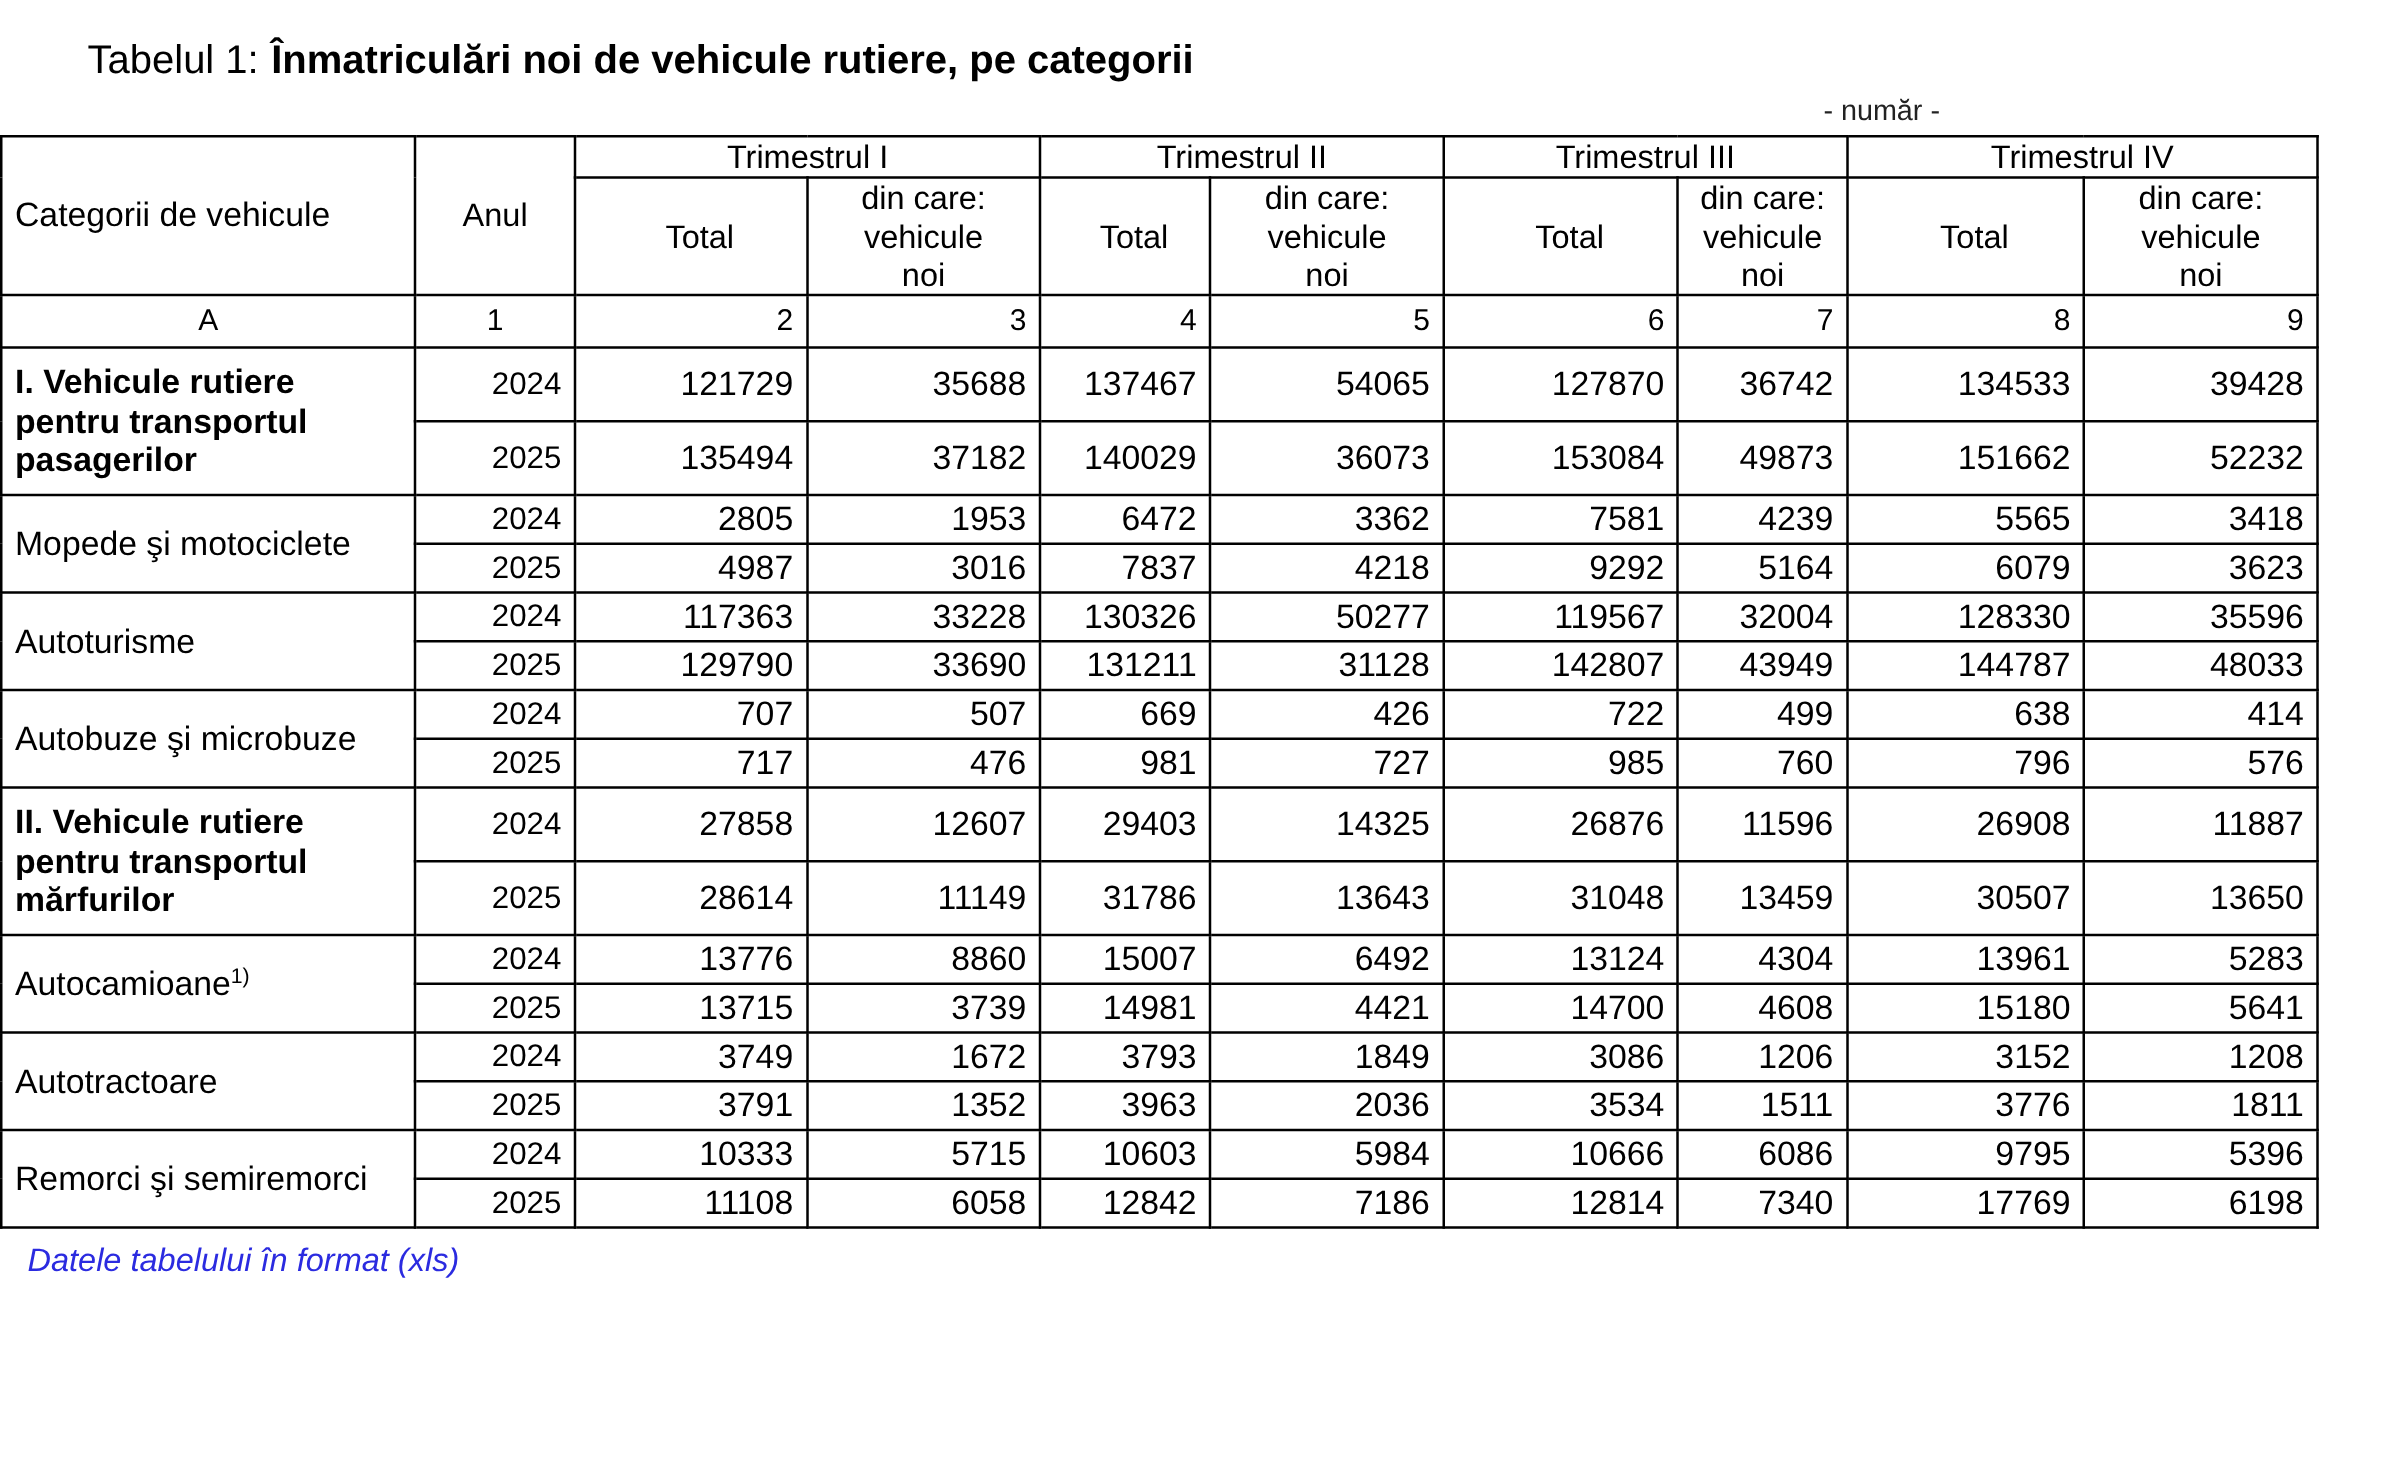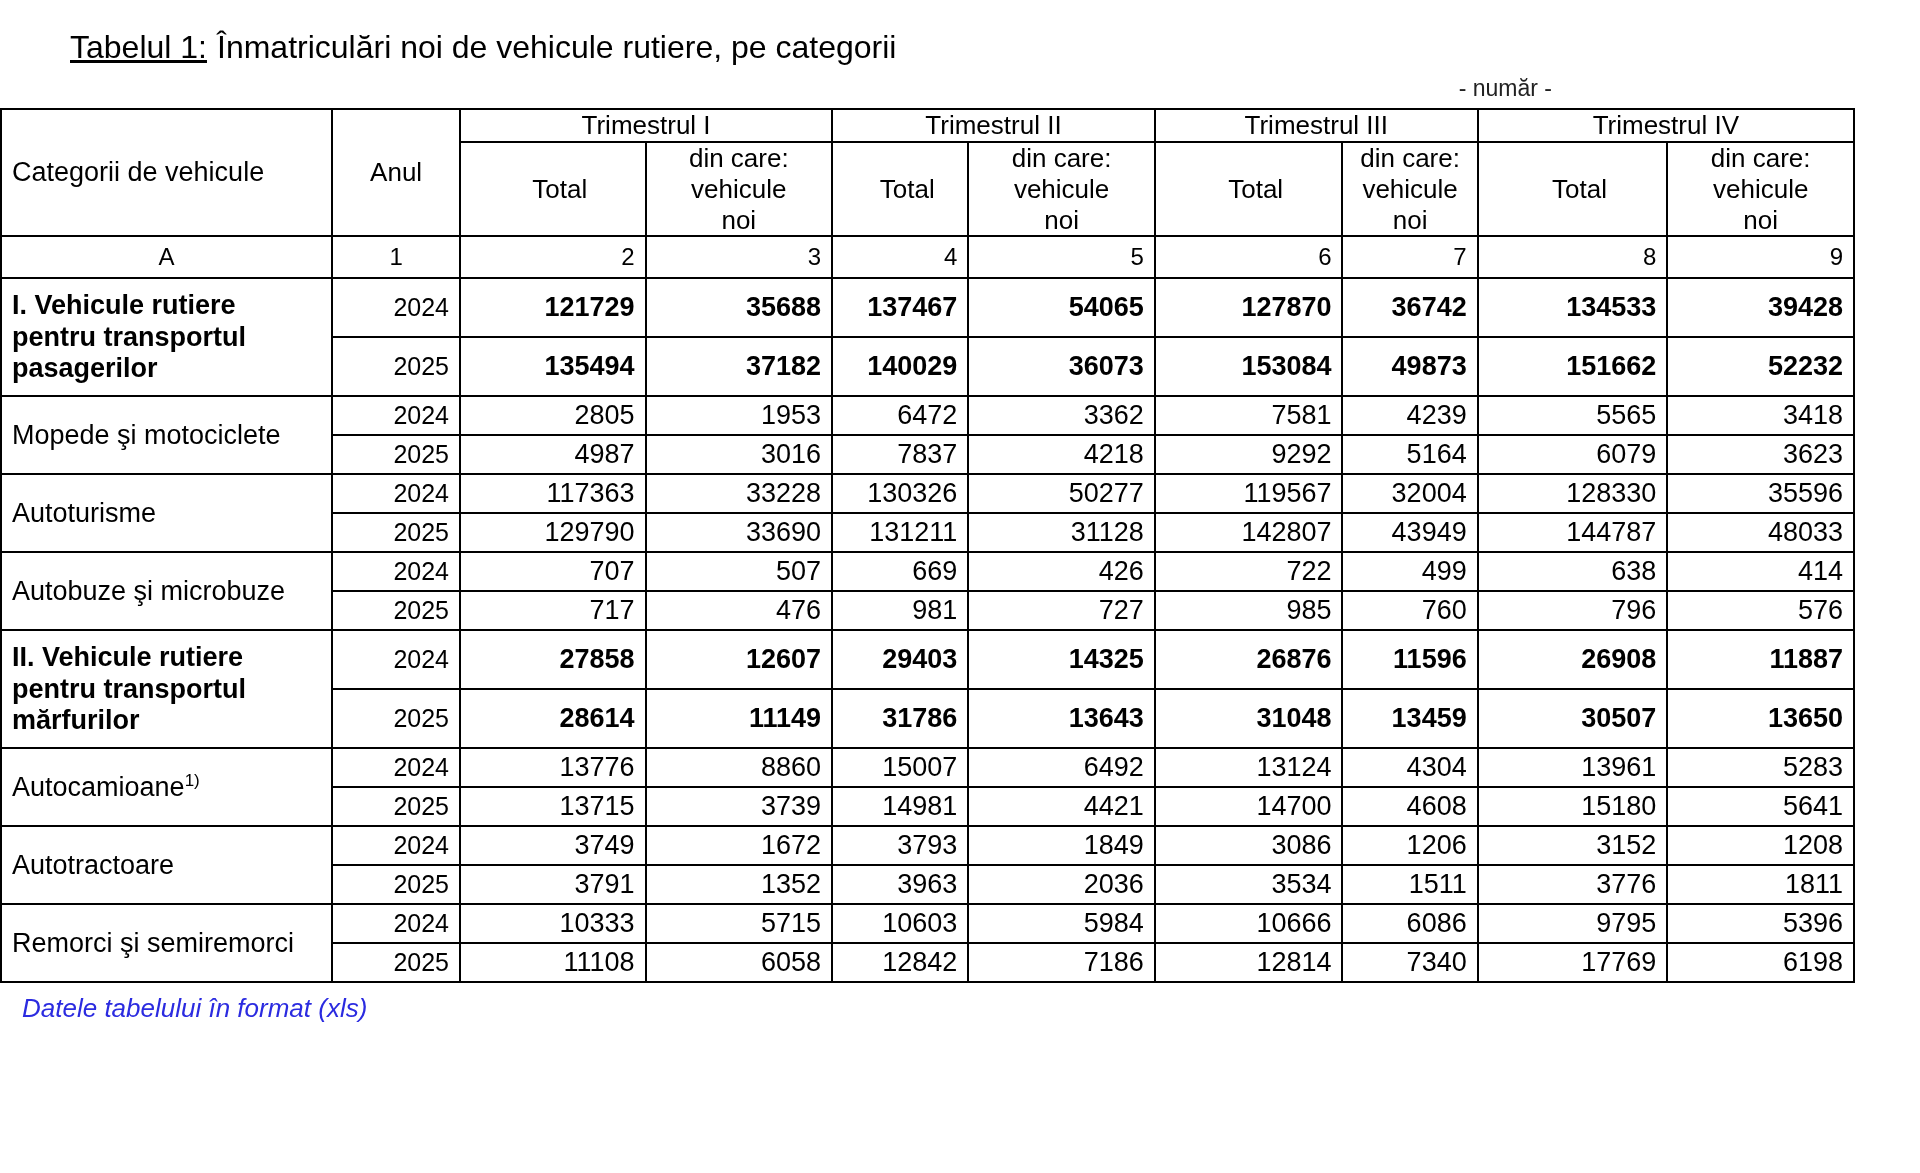--- a/index.html
+++ b/index.html
@@ -18,24 +18,23 @@
 
   
   .title-row {
     padding: 30px 0 6px 70px;
     font-size: 32px;
     line-height: 1.1;
     white-space: nowrap;
   }
   .title-label {
     font-weight: 400;
-    text-decoration: underline;
   }
   .title-main {
-    font-weight: 400;
+    font-weight: 700;
     margin-left: 10px;
   }
 
   
   .unit-note {
     text-align: right;
     padding-right: 368px;
     font-size: 23px;
     color: #222;
     margin-top: 4px;
@@ -119,21 +118,21 @@
 
   td.year-cell {
     text-align: right;
     font-size: 25px;
   }
   td.num {
     text-align: right;
     font-size: 27px;
     padding-right: 14px;
   }
-  tr.boldrow td.num, tr.boldrow td.num { font-weight: 700; }
+  tr.boldrow td.num, tr.boldrow td.num { font-weight: 400; }
 
   .r-tall td { height: 57px; }
   .r-short td { height: 37px; }
 
   sup.fn {
     font-size: 17px;
     vertical-align: super;
     line-height: 0;
   }
 

